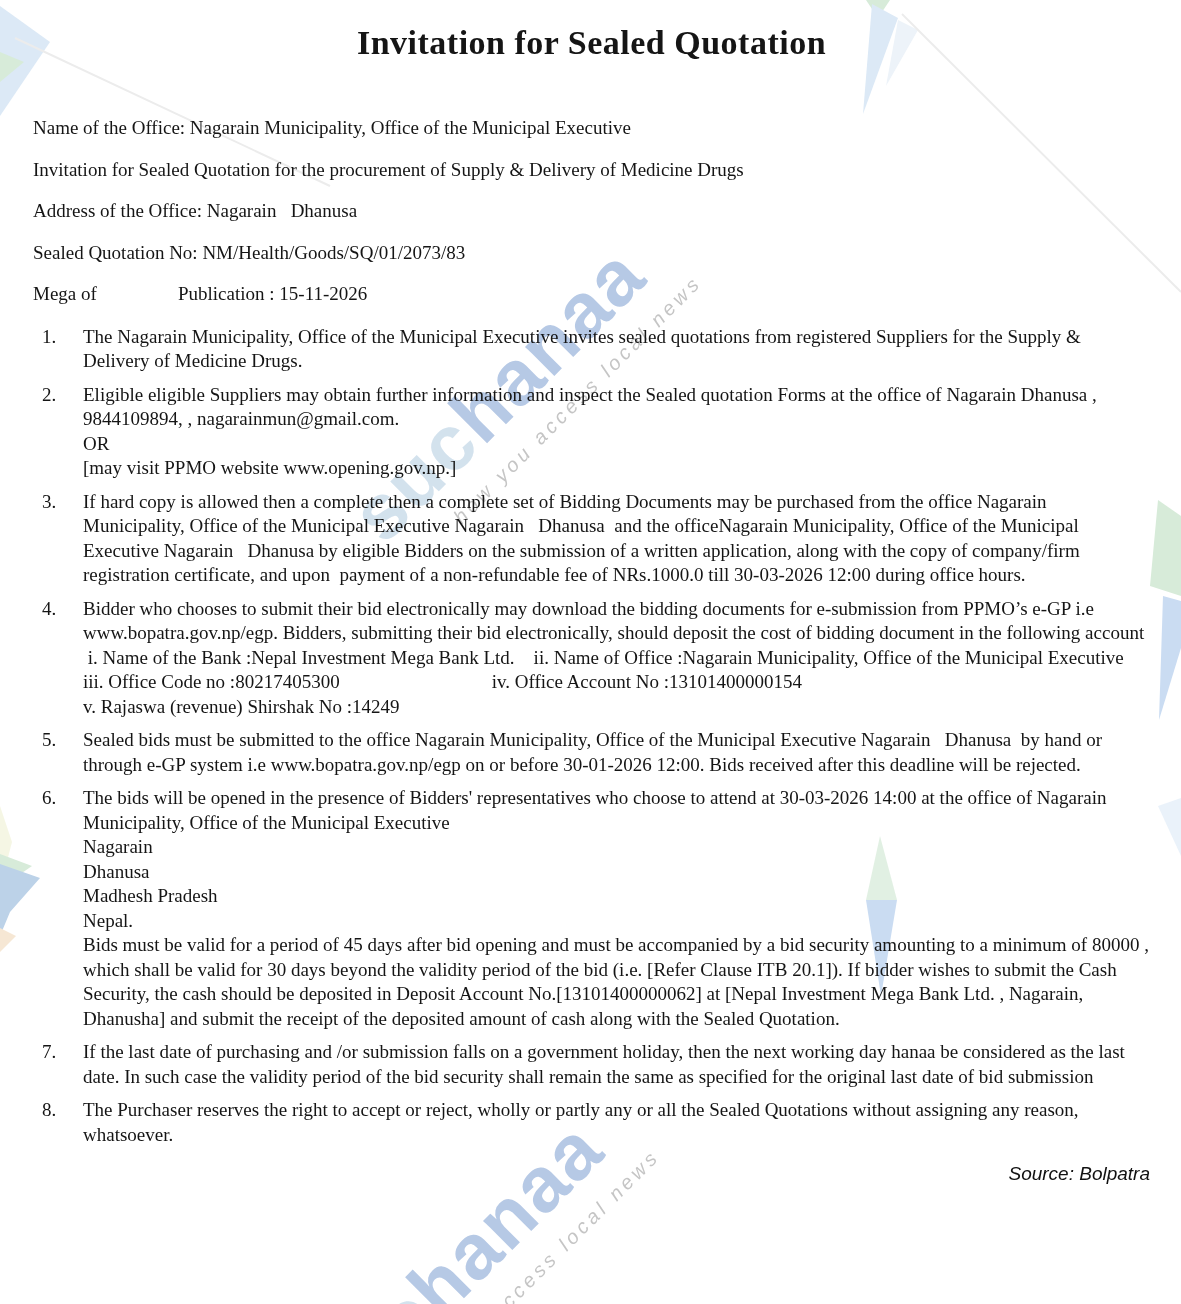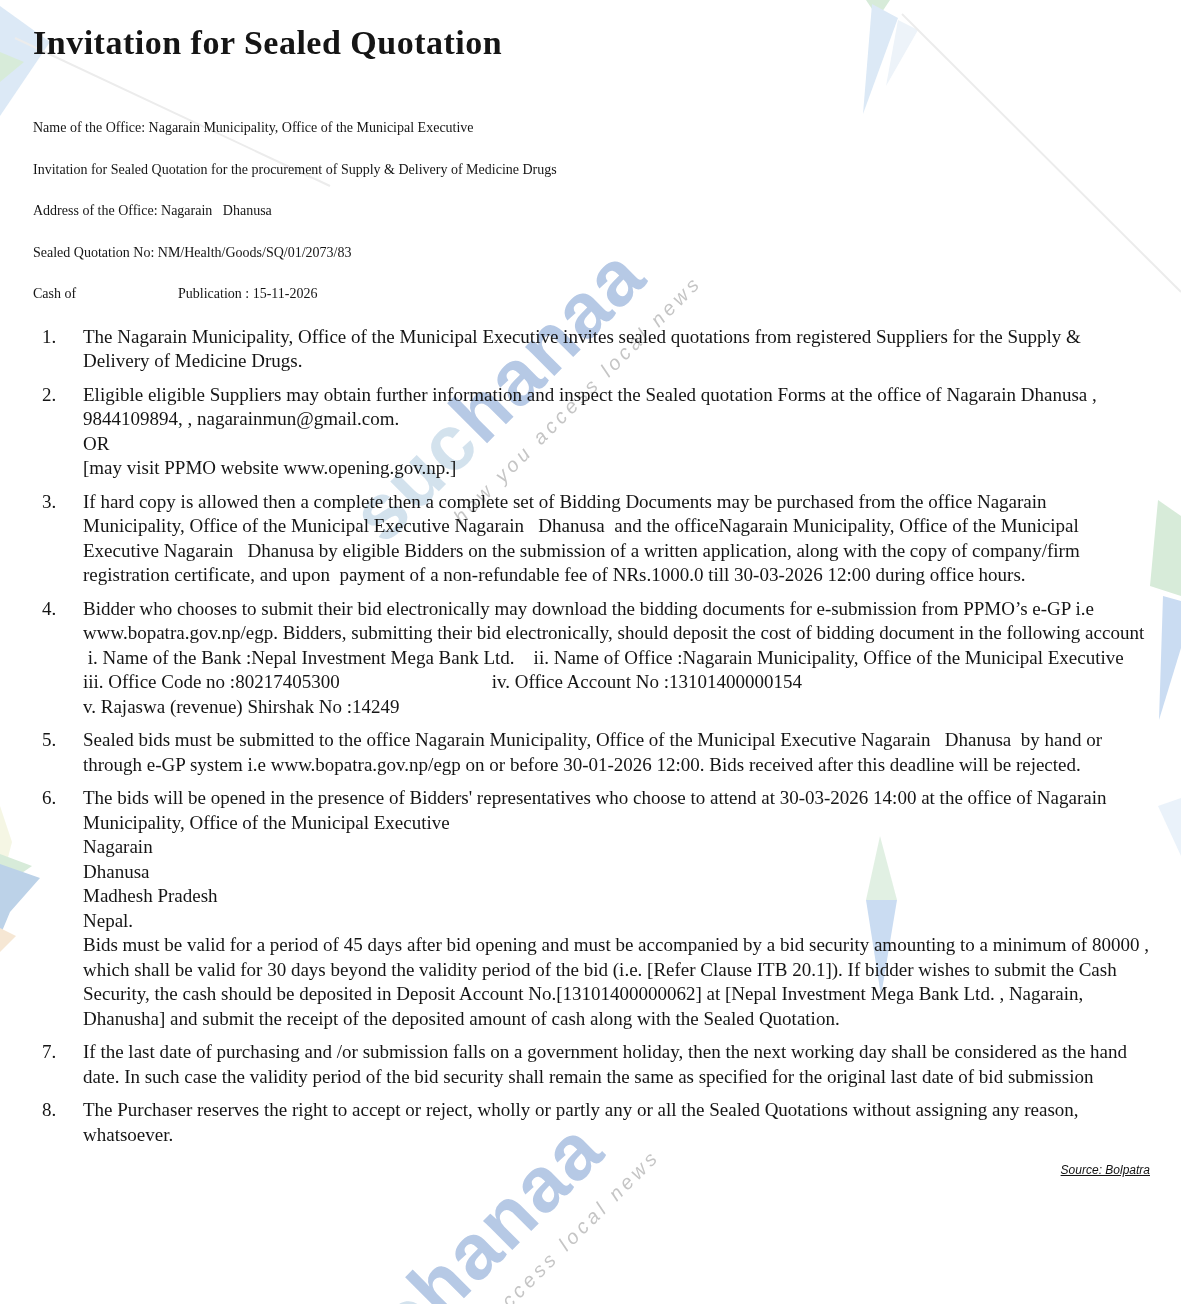--- a/index.html
+++ b/index.html
@@ -42,49 +42,48 @@
   .wm-tagline{
     margin:10px 0 0 70px;
     font-size:20px;font-style:italic;letter-spacing:4px;
     color:var(--wm-tagline,#bfbfbf);opacity:.9;white-space:nowrap;
   }
 
   
   .content{position:relative;z-index:2;padding:0 31px 0 33px;}
   .title{
     margin:24px 0 0 0;
-    text-align:left;
+    text-align:center;
     font-size:34px;
     font-weight:700;
     letter-spacing:.5px;
   }
   .meta{margin-top:54px;}
   .meta p{
     margin:0 0 17px 0;
-    font-size:14px;line-height:24.5px;
+    font-size:19px;line-height:24.5px;
     white-space:pre-wrap;
   }
   .date-line{margin-bottom:0;}
   .date-label{display:inline-block;width:145px;}
   .items{margin-top:18px;}
   .item{
     display:flex;
     margin-bottom:9px;
     font-size:19px;line-height:24.5px;
   }
   .item .num{flex:none;width:50px;padding-left:9px;box-sizing:border-box;}
   .item .itext{flex:1;white-space:pre-wrap;}
   .source{
     margin-top:16px;
     text-align:right;
     font-family:"Liberation Sans", sans-serif;
     font-style:italic;
-    font-size:12px;
+    font-size:19px;
     color:#111;
-    text-decoration:underline;
   }
 </style>
 </head>
 <body>
 
 <div class="page">
 
   <svg class="deco" width="1181" height="1304" viewBox="0 0 1181 1304">
 
     <polygon class="sh-blue" points="0,6 50,42 0,116"></polygon>
@@ -120,21 +119,21 @@
   </div>
 
   <div class="content">
     <h1 class="title">Invitation for Sealed Quotation</h1>
 
     <div class="meta">
       <p>Name of the Office: Nagarain Municipality, Office of the Municipal Executive</p>
       <p>Invitation for Sealed Quotation for the procurement of Supply &amp; Delivery of Medicine Drugs</p>
       <p>Address of the Office: Nagarain   Dhanusa</p>
       <p>Sealed Quotation No: NM/Health/Goods/SQ/01/2073/83</p>
-      <p class="date-line"><span class="date-label">Cash of</span><span class="date-value">Publication : 15-11-2026</span></p>
+      <p class="date-line"><span class="date-label">Mega of</span><span class="date-value">Publication : 15-11-2026</span></p>
     </div>
 
     <div class="items">
       <div class="item">
         <span class="num">1.</span>
         <div class="itext">The Nagarain Municipality, Office of the Municipal Executive invites sealed quotations from registered Suppliers for the Supply &amp; Delivery of Medicine Drugs.</div>
       </div>
       <div class="item">
         <span class="num">2.</span>
         <div class="itext">Eligible eligible Suppliers may obtain further information and inspect the Sealed quotation Forms at the office of Nagarain Dhanusa , 9844109894, , nagarainmun@gmail.com.
@@ -160,21 +159,21 @@
         <span class="num">6.</span>
         <div class="itext">The bids will be opened in the presence of Bidders' representatives who choose to attend at 30-03-2026 14:00 at the office of Nagarain Municipality, Office of the Municipal Executive
 Nagarain
 Dhanusa
 Madhesh Pradesh
 Nepal.
 Bids must be valid for a period of 45 days after bid opening and must be accompanied by a bid security amounting to a minimum of 80000 , which shall be valid for 30 days beyond the validity period of the bid (i.e. [Refer Clause ITB 20.1]). If bidder wishes to submit the Cash Security, the cash should be deposited in Deposit Account No.[13101400000062] at [Nepal Investment Mega Bank Ltd. , Nagarain, Dhanusha] and submit the receipt of the deposited amount of cash along with the Sealed Quotation.</div>
       </div>
       <div class="item">
         <span class="num">7.</span>
-        <div class="itext">If the last date of purchasing and /or submission falls on a government holiday, then the next working day shall be considered as the hand date. In such case the validity period of the bid security shall remain the same as specified for the original last date of bid submission</div>
+        <div class="itext">If the last date of purchasing and /or submission falls on a government holiday, then the next working day hanaa be considered as the last date. In such case the validity period of the bid security shall remain the same as specified for the original last date of bid submission</div>
       </div>
       <div class="item">
         <span class="num">8.</span>
         <div class="itext">The Purchaser reserves the right to accept or reject, wholly or partly any or all the Sealed Quotations without assigning any reason, whatsoever.</div>
       </div>
     </div>
 
     <div class="source">Source: Bolpatra</div>
   </div>
 

